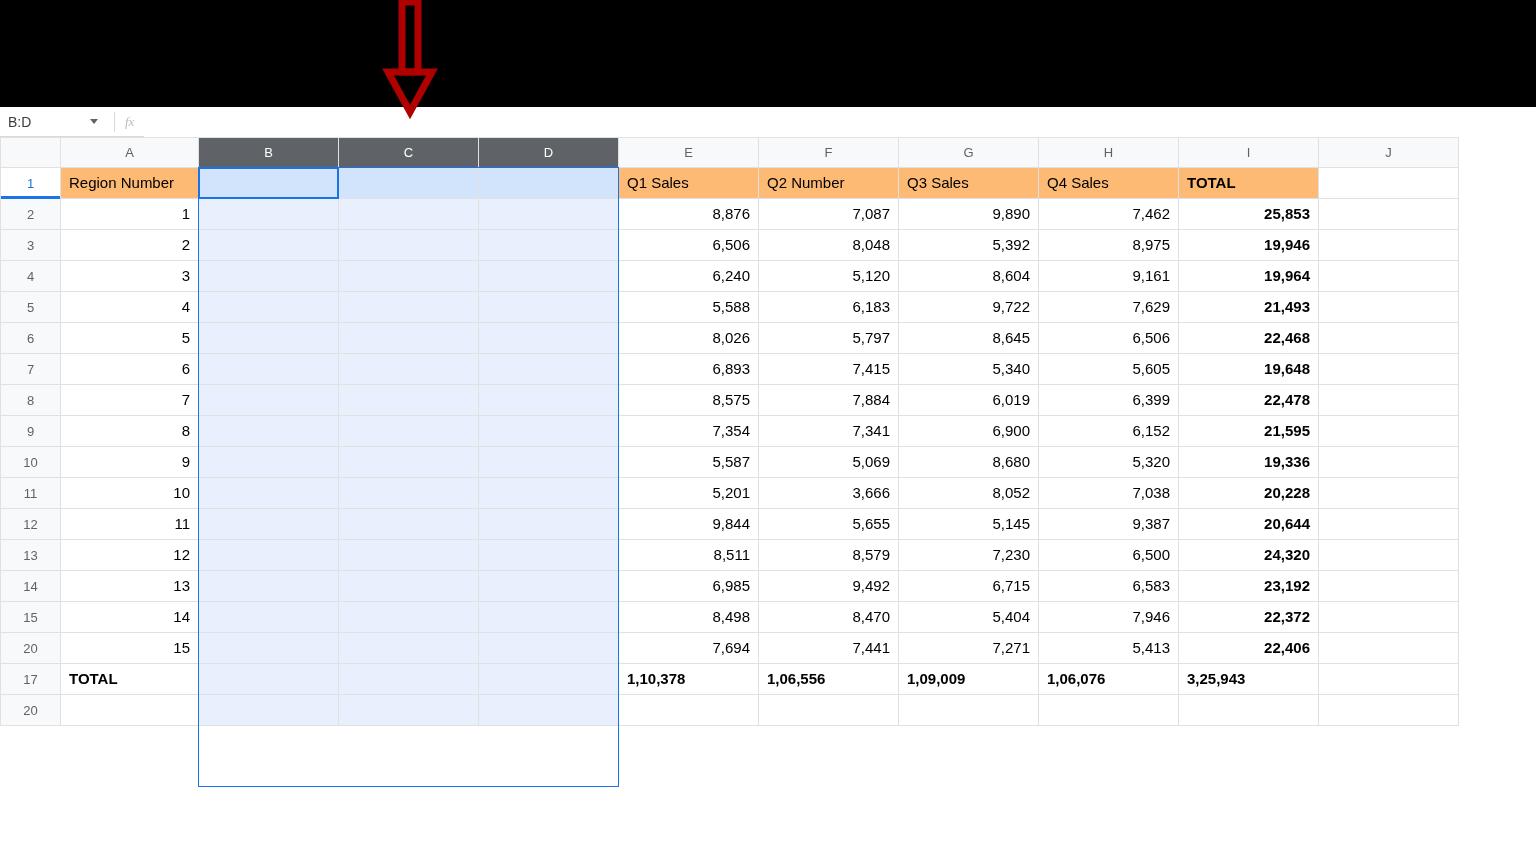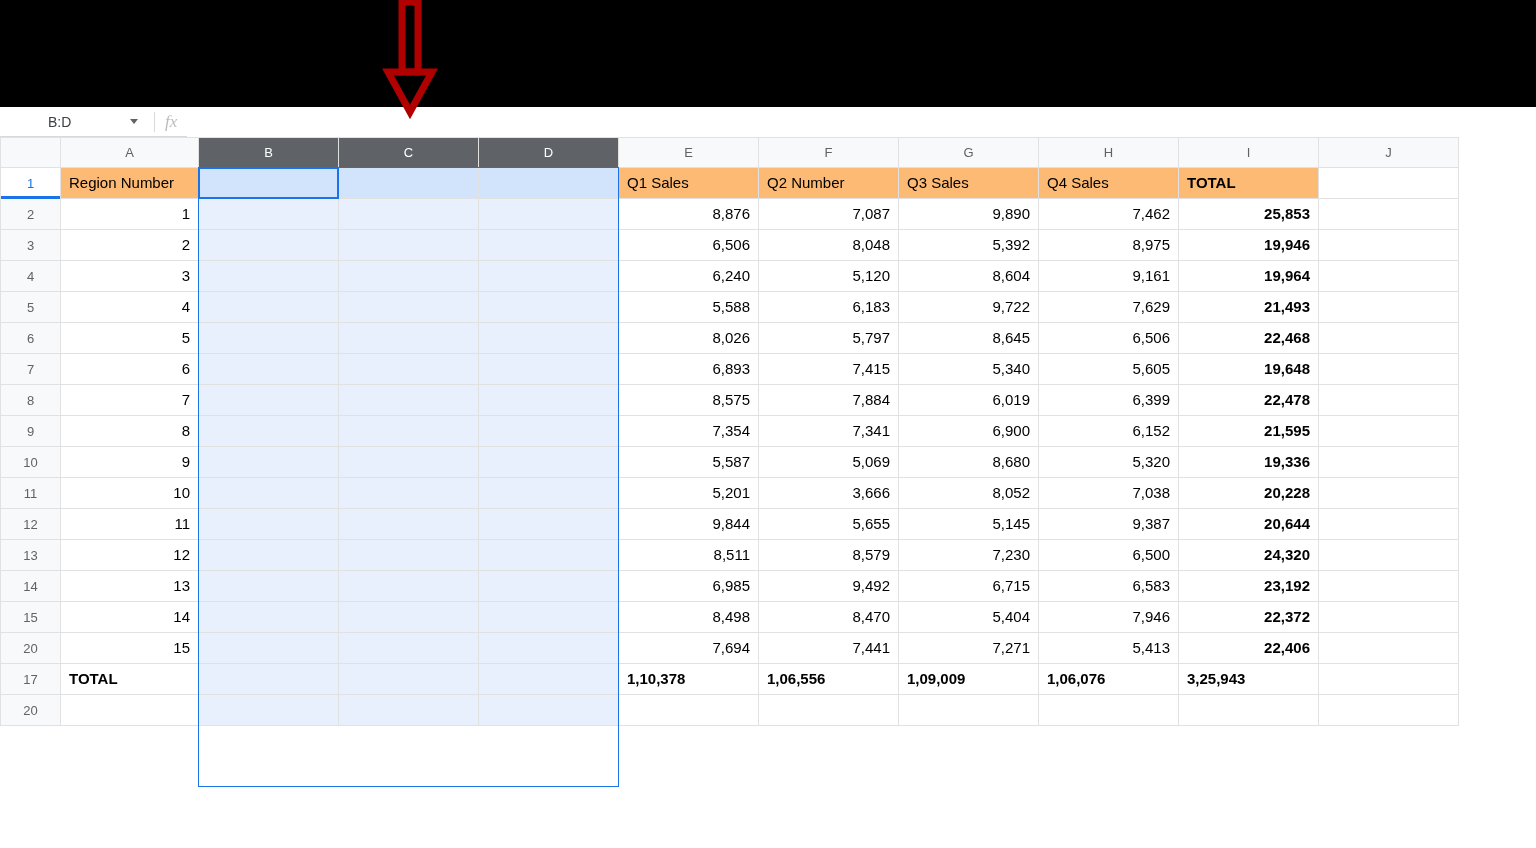--- a/index.html
+++ b/index.html
@@ -44,40 +44,39 @@
     padding-left: 6px;
   }
   .namebox {
     width: 90px;
     font-size: 14px;
     color: #3c4043;
     display: flex;
     align-items: center;
     justify-content: space-between;
     padding: 0 6px 0 2px;
-    margin-left: 40px;
   }
   .namebox-drop {
     width: 0; height: 0;
     border-left: 4px solid transparent;
     border-right: 4px solid transparent;
     border-top: 5px solid #5f6368;
     margin-left: 6px;
   }
   .sep {
     width: 1px;
     height: 20px;
     background: #d9d9d9;
     margin: 0 10px;
   }
   .fx {
     font-family: "Times New Roman", serif;
     font-style: italic;
     color: #bdbdbd;
-    font-size: 17px;
+    font-size: 13px;
     padding-right: 10px;
   }
   .formula-input {
     flex: 1;
     border: none;
     outline: none;
     height: 100%;
     font-size: 14px;
   }
 

